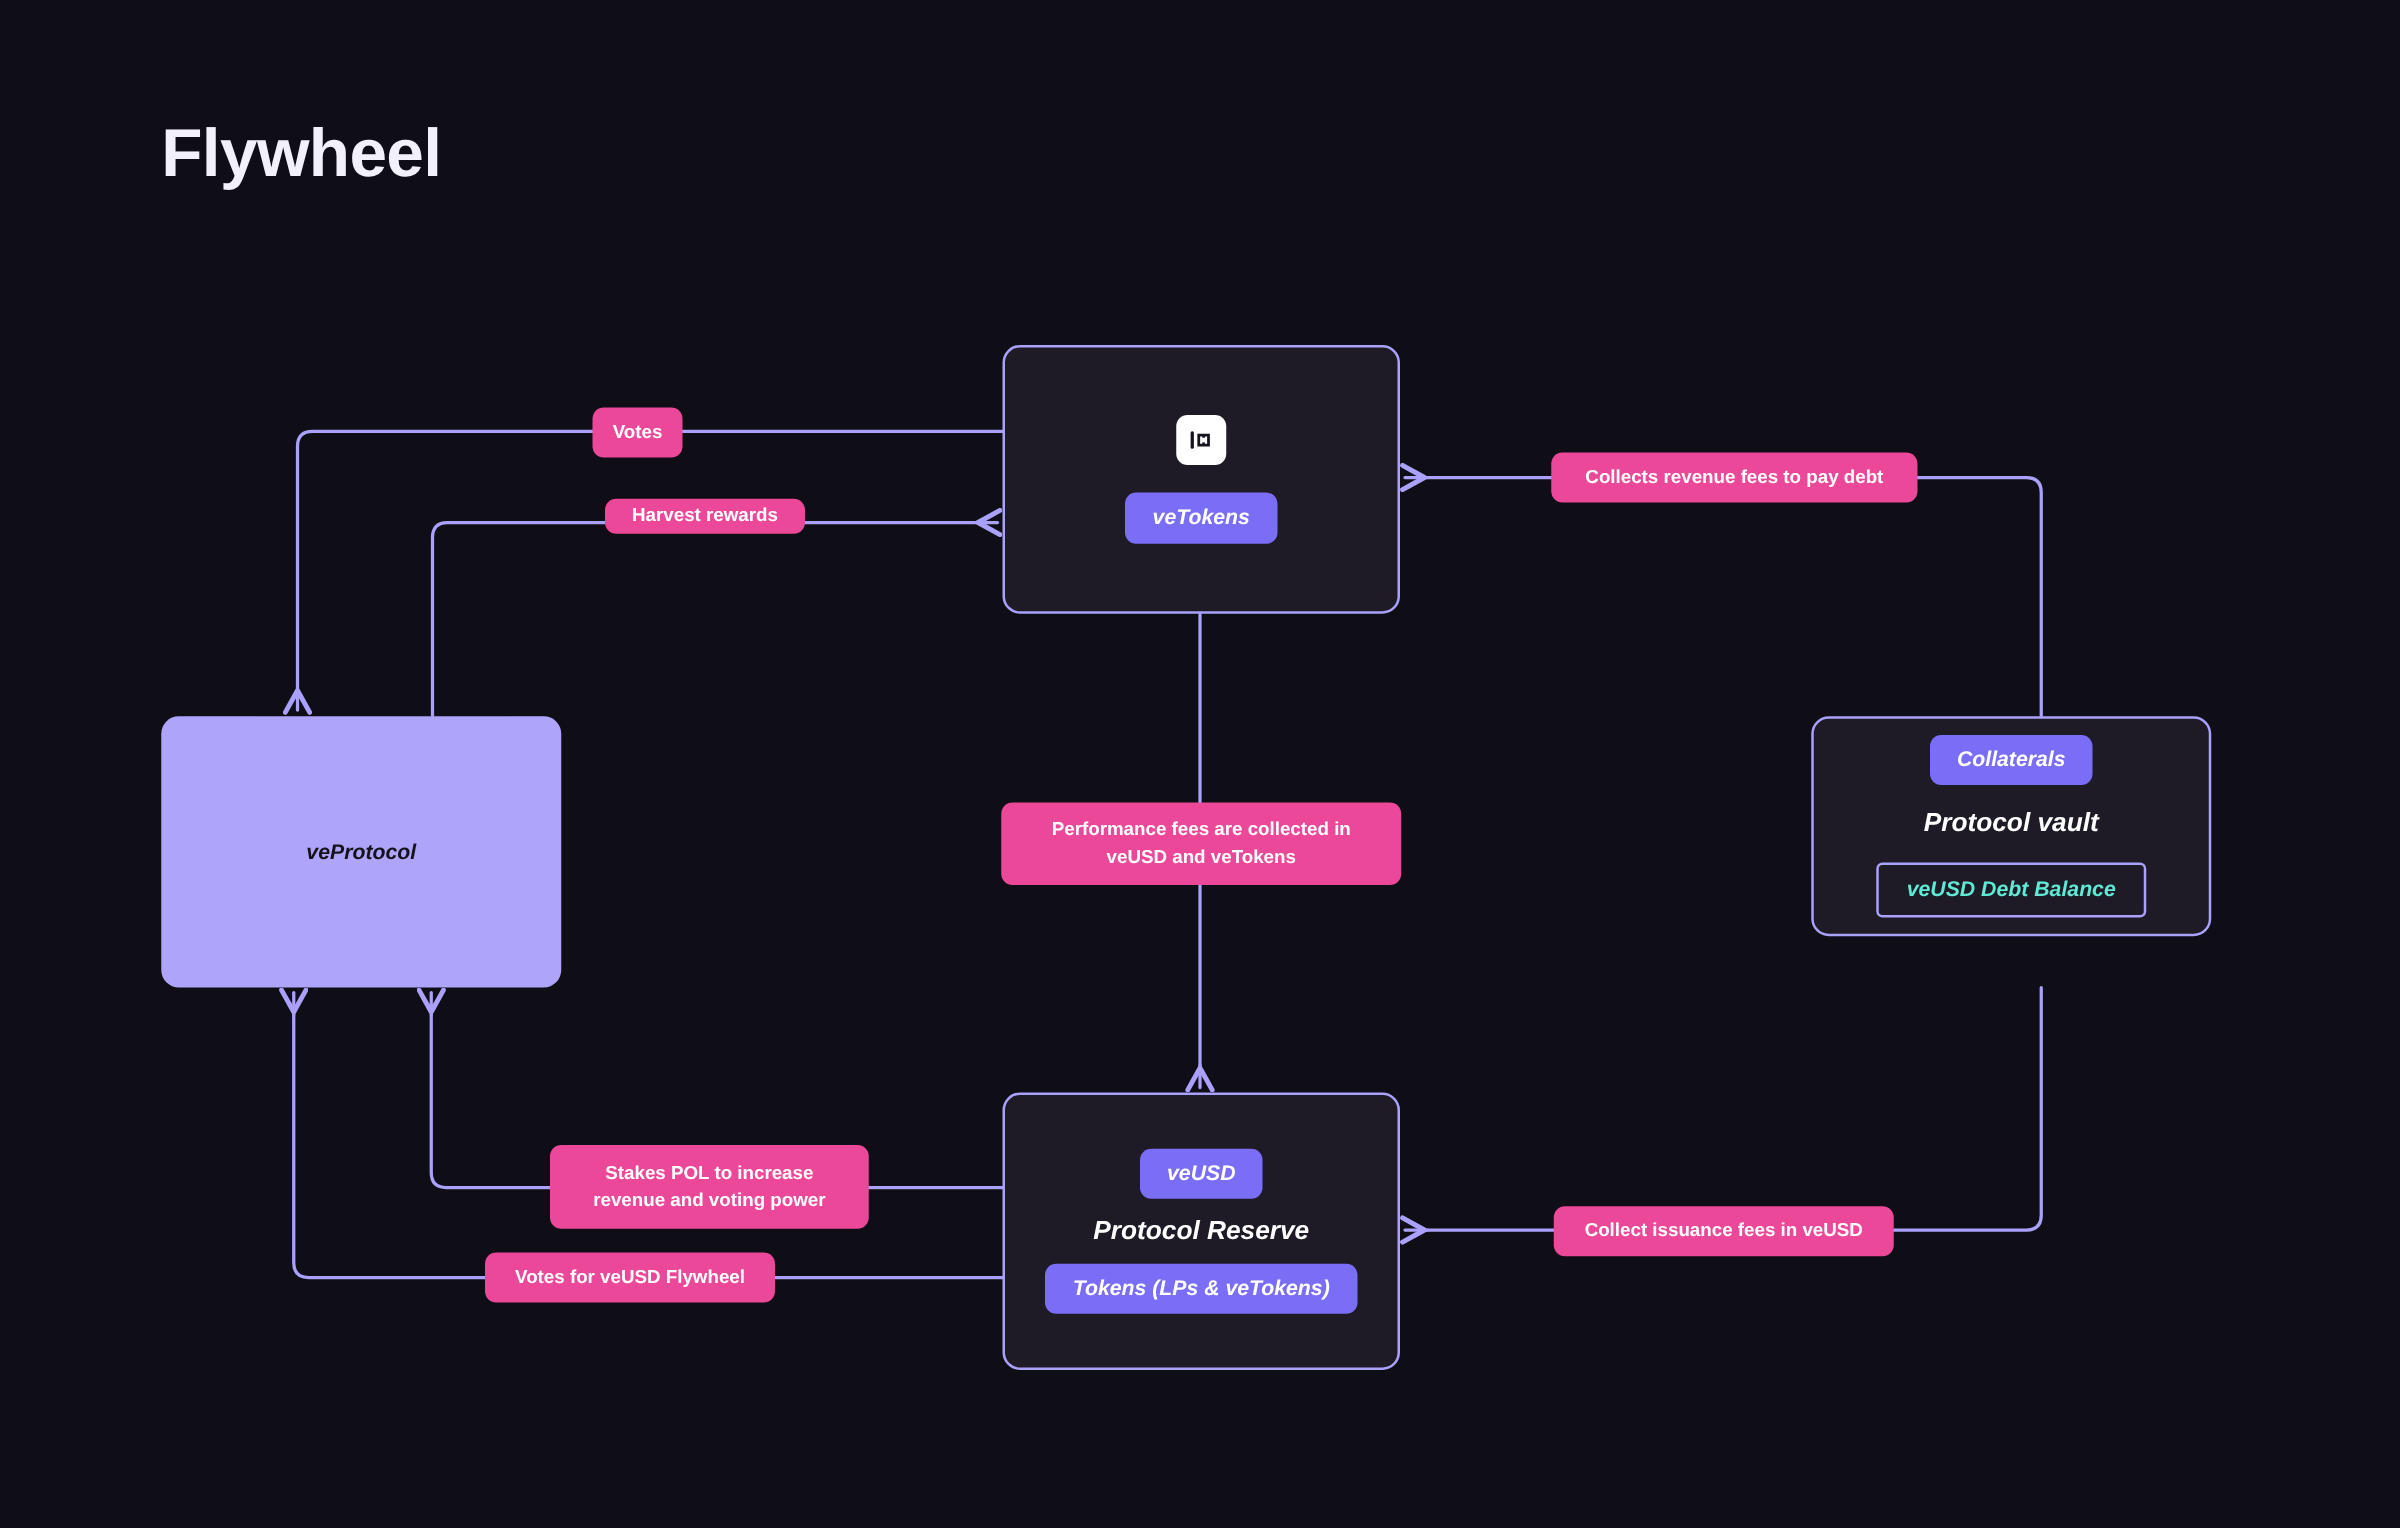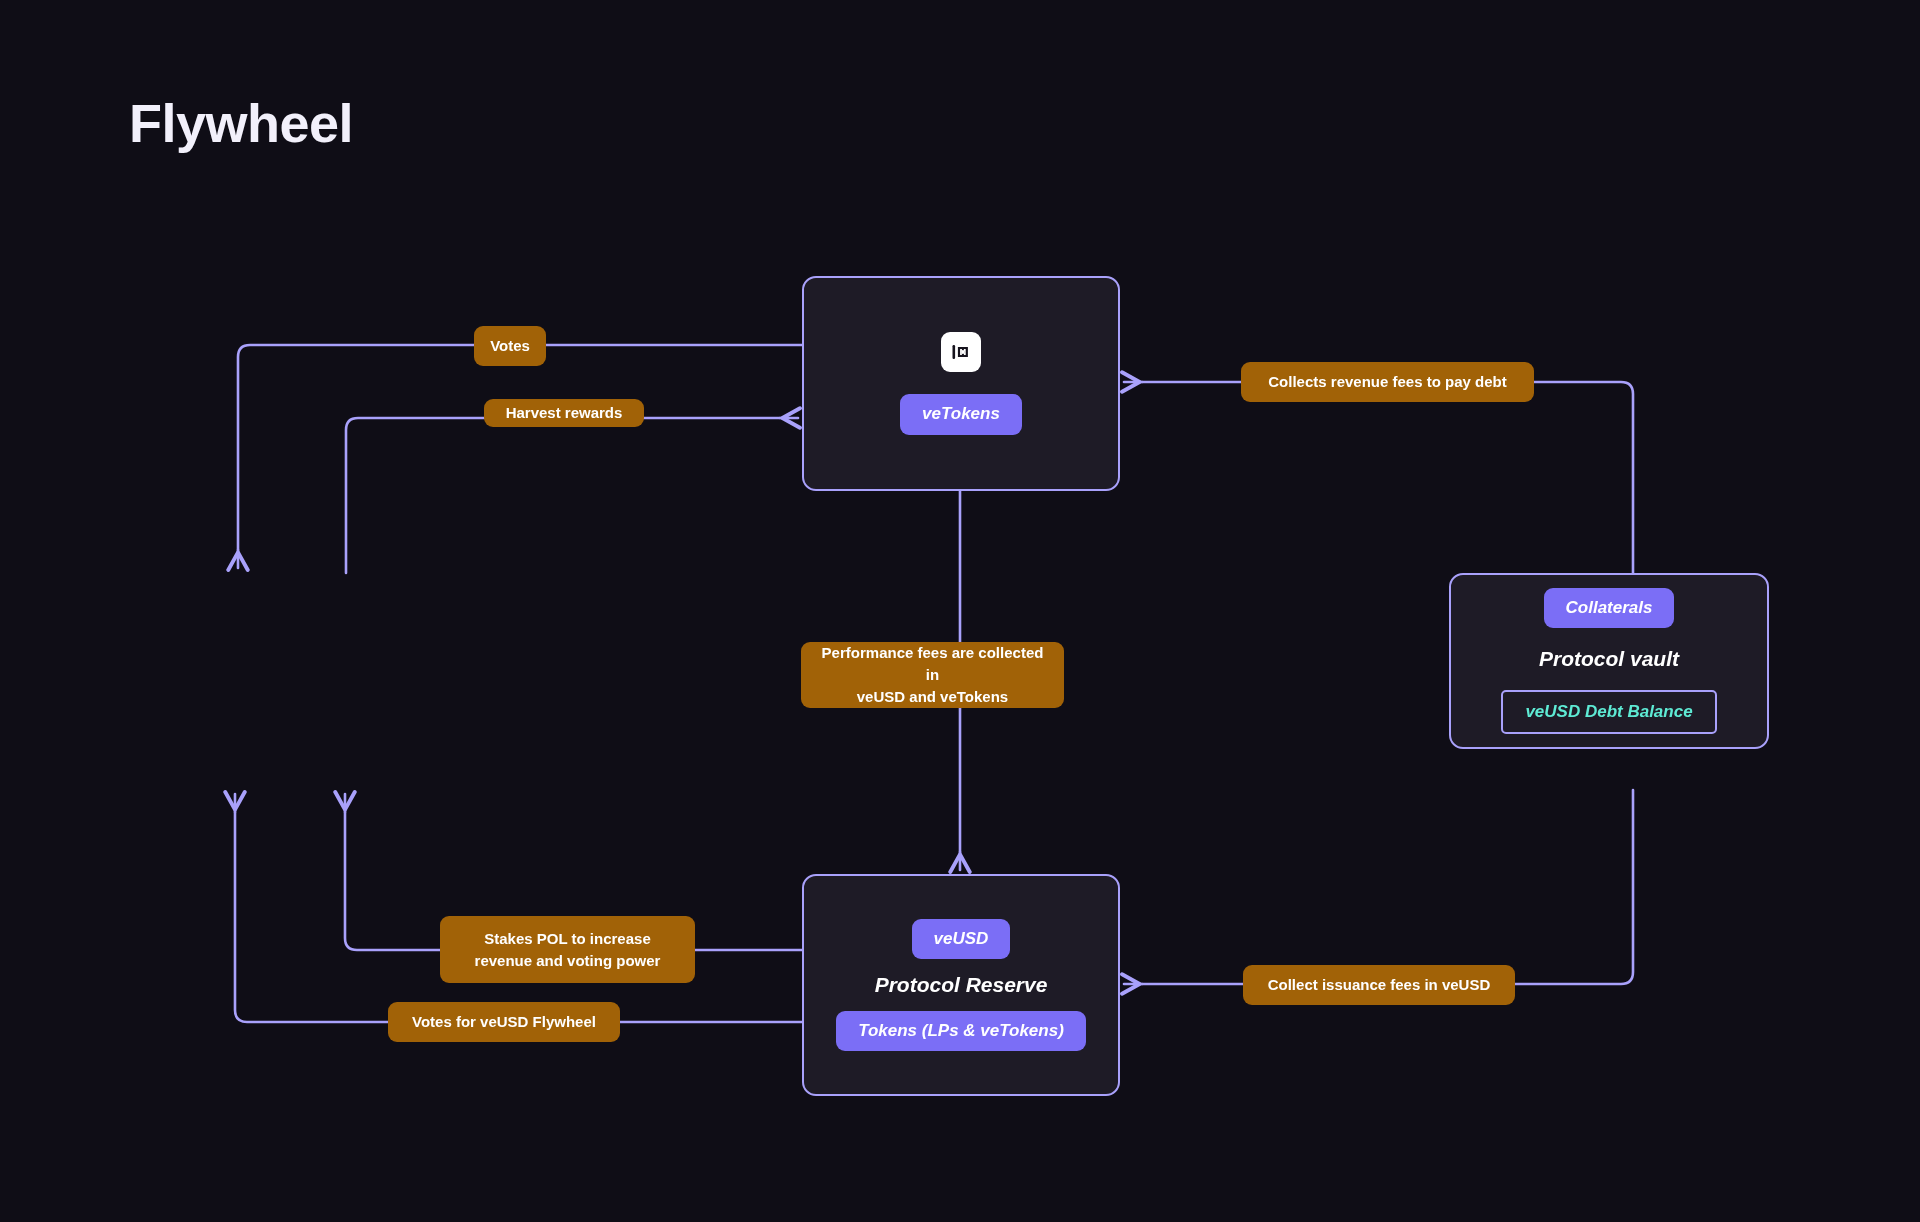--- a/index.html
+++ b/index.html
@@ -134,37 +134,37 @@
     top: 874px;
     width: 318px;
     height: 222px;
     gap: 14px;
   }
 
   
   .edge-label {
     position: absolute;
     box-sizing: border-box;
-    background: #a16207;
+    background: #ec4899;
     color: #ffffff;
     font-size: 15px;
     font-weight: bold;
     border-radius: 9px;
     padding: 11px 16px;
     text-align: center;
     line-height: 1.45;
     display: flex;
     align-items: center;
     justify-content: center;
   }
 
   #label-votes        { left: 474px;  top: 326px; width: 72px;  height: 40px; }
   #label-harvest      { left: 484px;  top: 399px; width: 160px; height: 28px; }
   #label-collects-fees{ left: 1241px; top: 362px; width: 293px; height: 40px; }
-  #label-performance  { left: 801px;  top: 642px; width: 263px; height: 66px; }
+  #label-performance  { left: 801px;  top: 642px; width: 320px; height: 66px; }
   #label-stakes-pol   { left: 440px;  top: 916px; width: 255px; height: 67px; }
   #label-votes-liq    { left: 388px;  top: 1002px;width: 232px; height: 40px; }
   #label-issuance     { left: 1243px; top: 965px; width: 272px; height: 40px; }
 </style>
 </head>
 <body>
 
 <div id="stage">
 
   <svg id="edges" viewBox="0 0 1920 1222" width="1920" height="1222" xmlns="http://www.w3.org/2000/svg">
@@ -205,20 +205,23 @@
       <svg width="26" height="26" viewBox="0 0 26 26" xmlns="http://www.w3.org/2000/svg">
         <rect x="4.5" y="6" width="2.6" height="14" rx="1.2" fill="#16131d"></rect>
         <path d="M 13.2 8.6 L 16.6 8.6 Q 14.9 11.0 16.6 13.0 Q 14.9 15.0 16.6 17.4 L 13.2 17.4 Q 14.9 15.0 13.2 13.0 Q 14.9 11.0 13.2 8.6 Z" fill="#16131d"></path>
         <path d="M 11.0 9.0 L 18.8 9.0 L 18.8 17.0 L 11.0 17.0 Z" fill="none" stroke="#16131d" stroke-width="2.2"></path>
         <circle cx="14.9" cy="13.0" r="1.9" fill="#ffffff"></circle>
       </svg>
     </div>
     <div class="pill">veTokens</div>
   </div>
 
+  <div class="card" id="node-veprotocol">
+    <div class="card-title">veProtocol</div>
+  </div>
 
   <div class="card" id="node-vault">
     <div class="pill">Collaterals</div>
     <div class="card-title">Protocol vault</div>
     <div class="pill-outline">veUSD Debt Balance</div>
   </div>
 
   <div class="card" id="node-reserve">
     <div class="pill">veUSD</div>
     <div class="card-title">Protocol Reserve</div>

